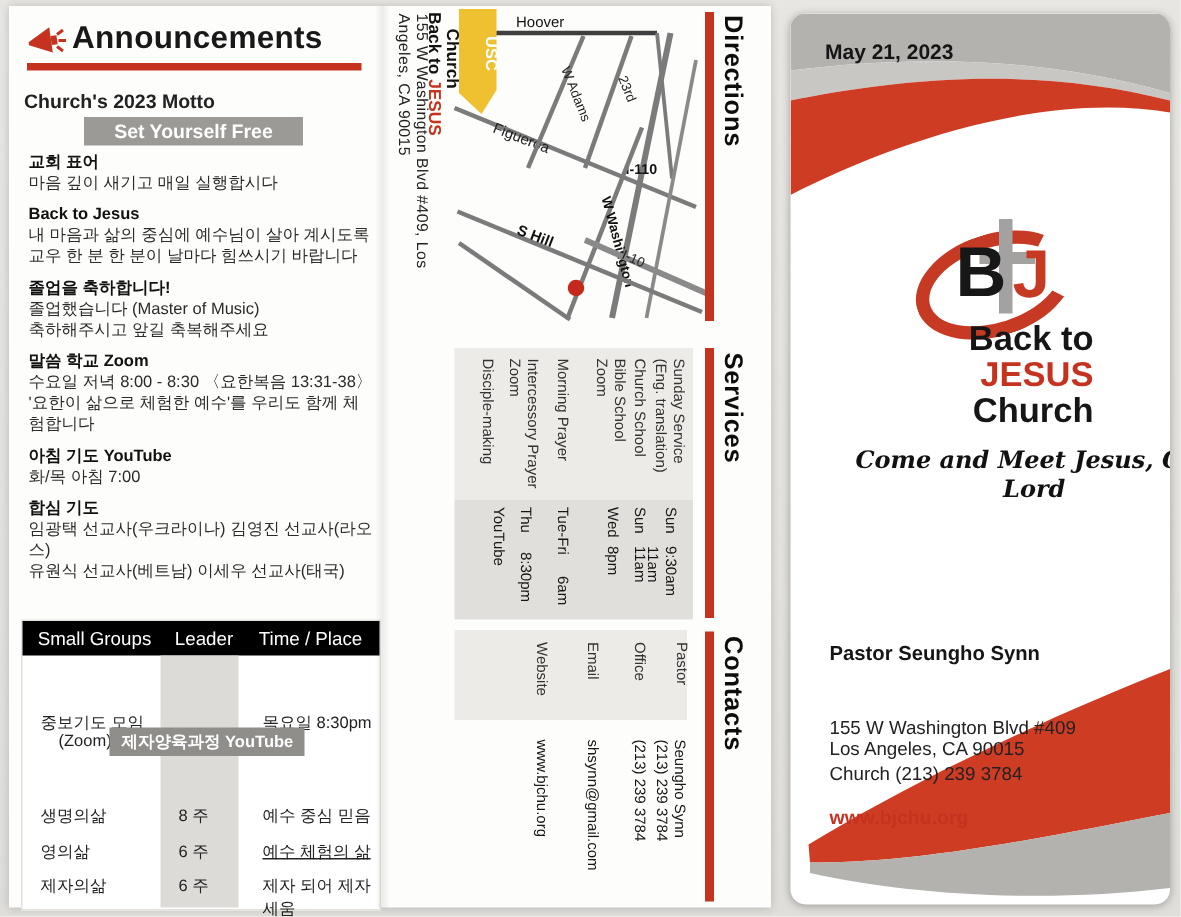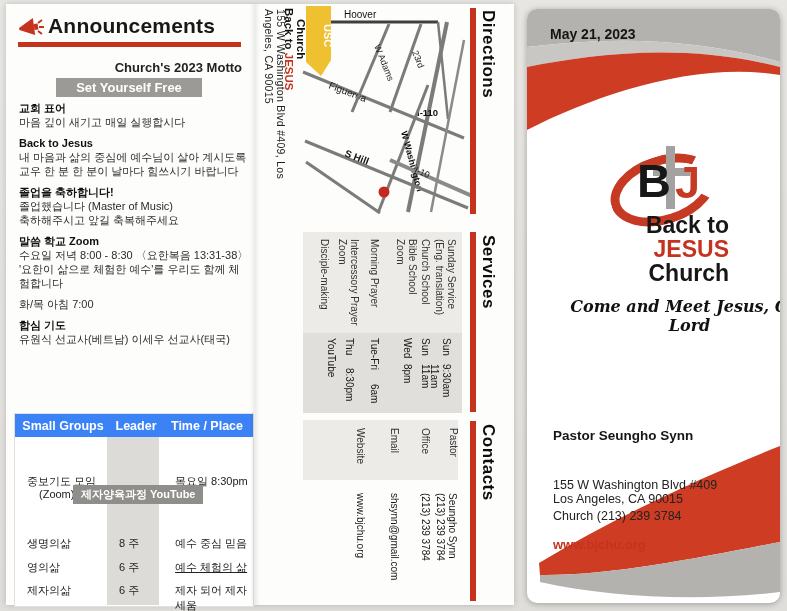--- a/index.html
+++ b/index.html
@@ -5,29 +5,29 @@
   html,body{margin:0;padding:0;}
   body{width:787px;height:611px;background:#e4e3df;font-family:"Liberation Sans","DejaVu Sans",sans-serif;position:relative;overflow:hidden;}
   .abs{position:absolute;}
   .scan{position:absolute;left:0;top:0;width:787px;height:611px;background:linear-gradient(180deg,#e7e6e2,#dfdeda);}
   
   .page-left{position:absolute;left:6px;top:4px;width:508px;height:601px;background:#fdfdfb;box-shadow:0 0 6px rgba(0,0,0,.18);}
   .crease{position:absolute;left:244px;top:0;width:10px;height:601px;background:linear-gradient(90deg,rgba(0,0,0,0),rgba(0,0,0,.07),rgba(0,0,0,0));}
   
   .ann-title{position:absolute;left:42px;top:10px;font-size:21px;font-weight:bold;color:#181818;letter-spacing:.2px;}
   .ann-rule{position:absolute;left:12px;top:38px;width:223px;height:5px;background:#c5331f;}
-  .motto-label{position:absolute;left:10px;top:56px;width:226px;text-align:right;font-weight:bold;font-size:13px;color:#222;}
+  .motto-label{position:absolute;left:10px;top:56px;width:226px;text-align:left;font-weight:bold;font-size:13px;color:#222;}
   .motto-chip{position:absolute;left:10px;top:74px;width:226px;text-align:center;}
   .motto-chip span{display:inline-block;background:#9b9a96;color:#fff;font-weight:bold;font-size:13px;padding:2px 20px;}
   .ann-body{position:absolute;left:13px;top:97px;width:231px;font-size:11px;line-height:14px;color:#2b2b2b;}
   .ann-sec{margin-bottom:7px;}
   .ann-sec .hd{font-weight:bold;color:#111;}
   
   .sg{position:absolute;left:8px;top:409px;width:238px;height:192px;background:#fff;border:1px solid #e3e1dc;}
-  .sg-head{position:absolute;left:0;top:0;width:238px;height:23px;background:#3b82f6;color:#fff;font-weight:bold;font-size:12.5px;display:flex;align-items:center;}
+  .sg-head{position:absolute;left:0;top:0;width:238px;height:23px;background:#000000;color:#fff;font-weight:normal;font-size:12.5px;display:flex;align-items:center;}
   .sg-head .c1{width:96px;text-align:center;}
   .sg-head .c2{width:50px;text-align:center;}
   .sg-head .c3{width:92px;text-align:center;}
   .sg-leadband{position:absolute;left:92px;top:23px;width:52px;height:168px;background:#dcdbd7;}
   .sg .cell{position:absolute;font-size:11px;color:#222;margin-top:24px;}
   .sg-band{position:absolute;left:58px;top:71px;background:#8f8e8a;color:#fff;font-weight:bold;font-size:11px;padding:2px 8px;}
   
   .panel-mid{position:absolute;left:250px;top:0;width:258px;height:601px;}
   .v{writing-mode:vertical-rl;}
   .vname{position:absolute;font-weight:bold;font-size:11.5px;color:#111;}
@@ -86,24 +86,26 @@
         <div class="hd">졸업을 축하합니다!</div>
         <div>졸업했습니다 (Master of Music)</div>
         <div>축하해주시고 앞길 축복해주세요</div>
       </div>
       <div class="ann-sec">
         <div class="hd">말씀 학교 Zoom</div>
         <div>수요일 저녁 8:00 - 8:30  〈요한복음 13:31-38〉</div>
         <div>'요한이 삶으로 체험한 예수'를 우리도 함께 체험합니다</div>
       </div>
       <div class="ann-sec">
+        <div class="hd">아침 기도 YouTube</div>
         <div>화/목 아침 7:00</div>
       </div>
       <div class="ann-sec">
         <div class="hd">합심 기도</div>
+        <div>임광택 선교사(우크라이나)    김영진 선교사(라오스)</div>
         <div>유원식 선교사(베트남)    이세우 선교사(태국)</div>
       </div>
     </div>
 
     <div class="sg">
       <div class="sg-head">
         <div class="c1">Small Groups</div>
         <div class="c2">Leader</div>
         <div class="c3">Time / Place</div>
       </div>

